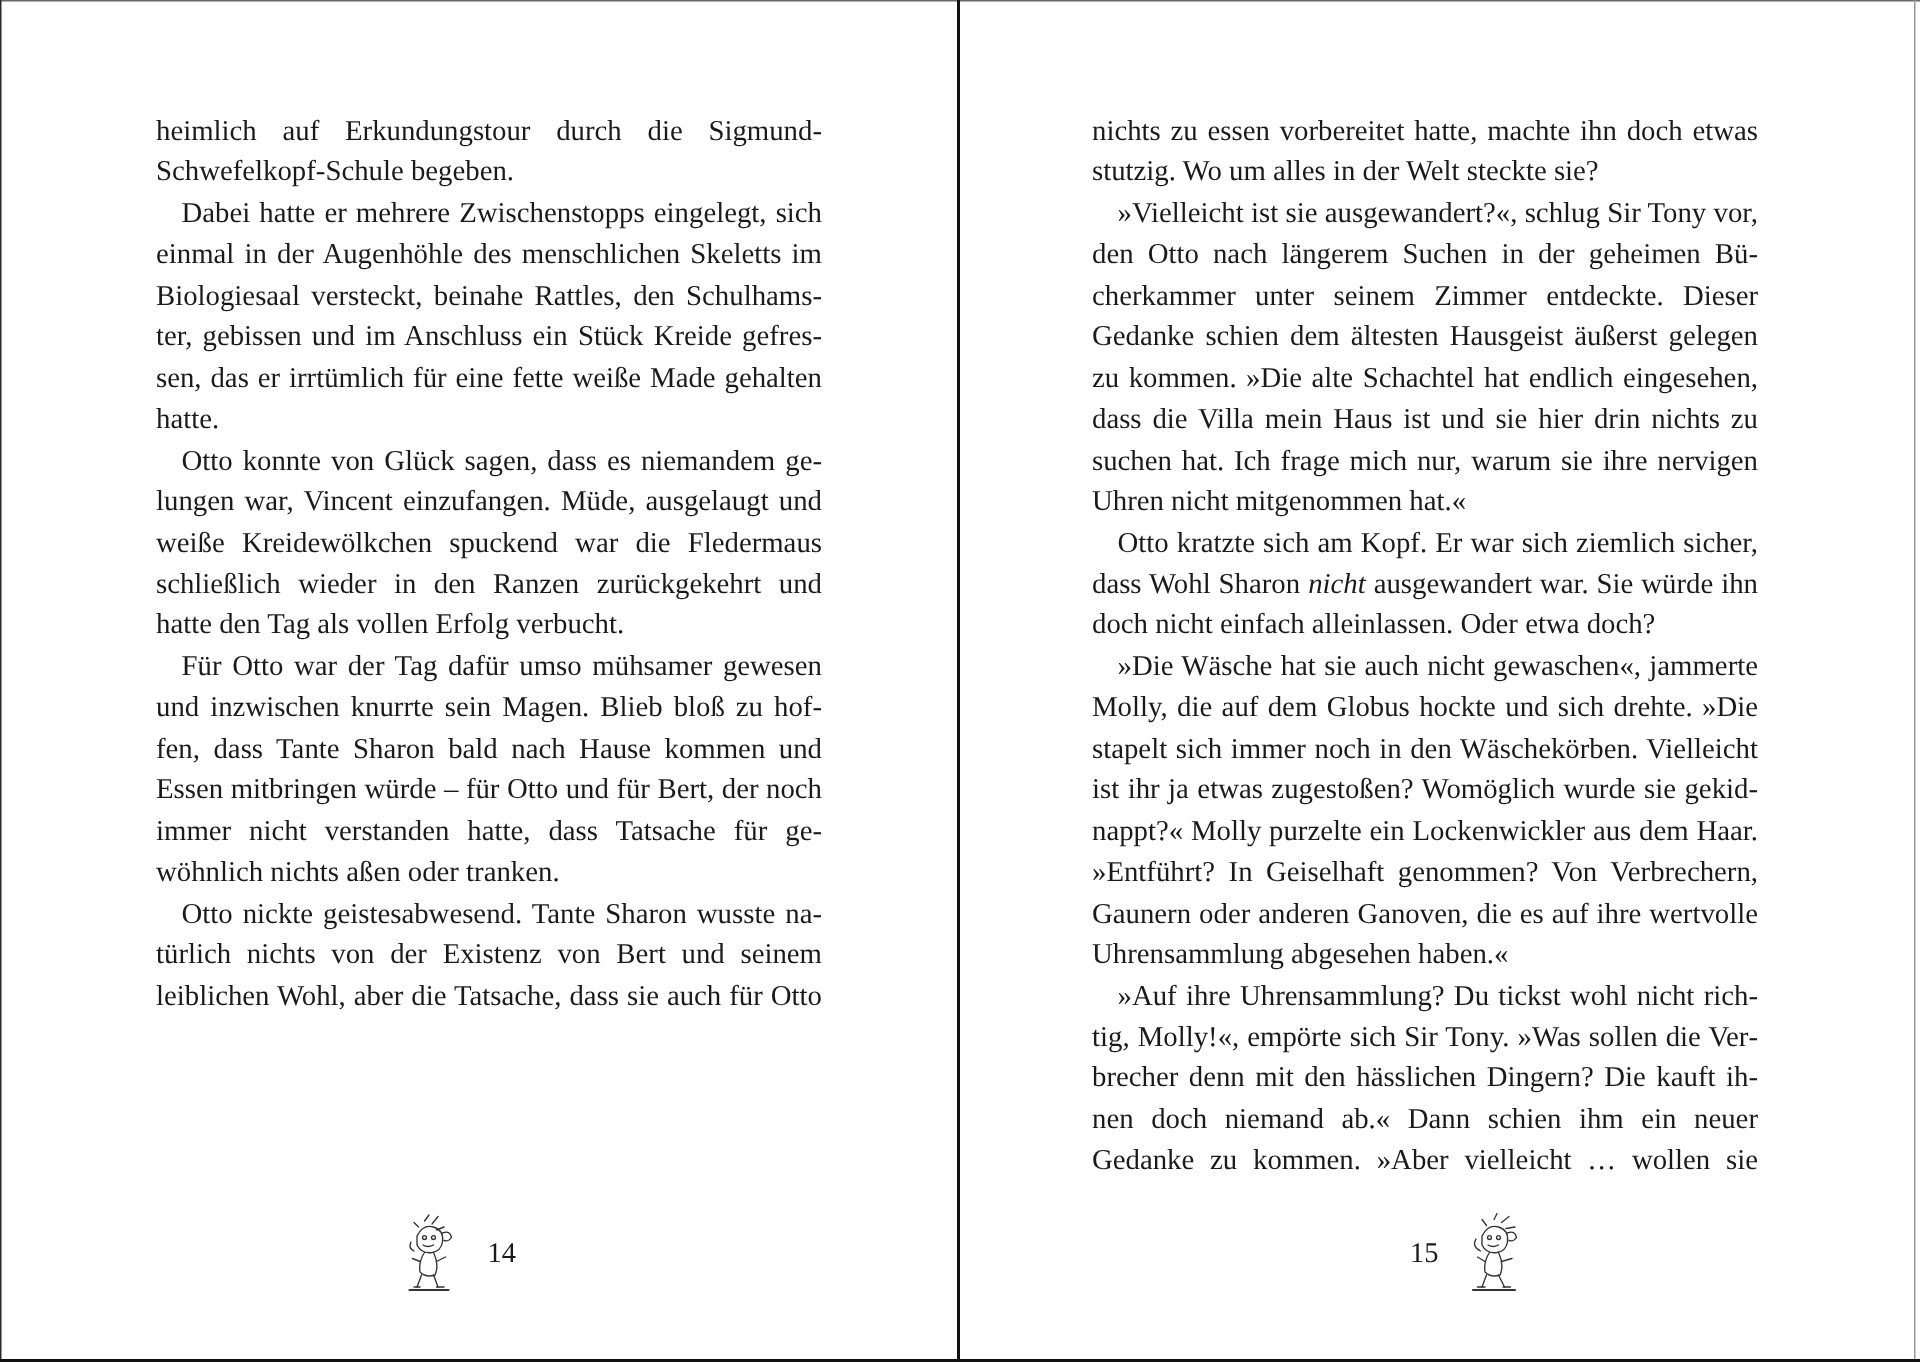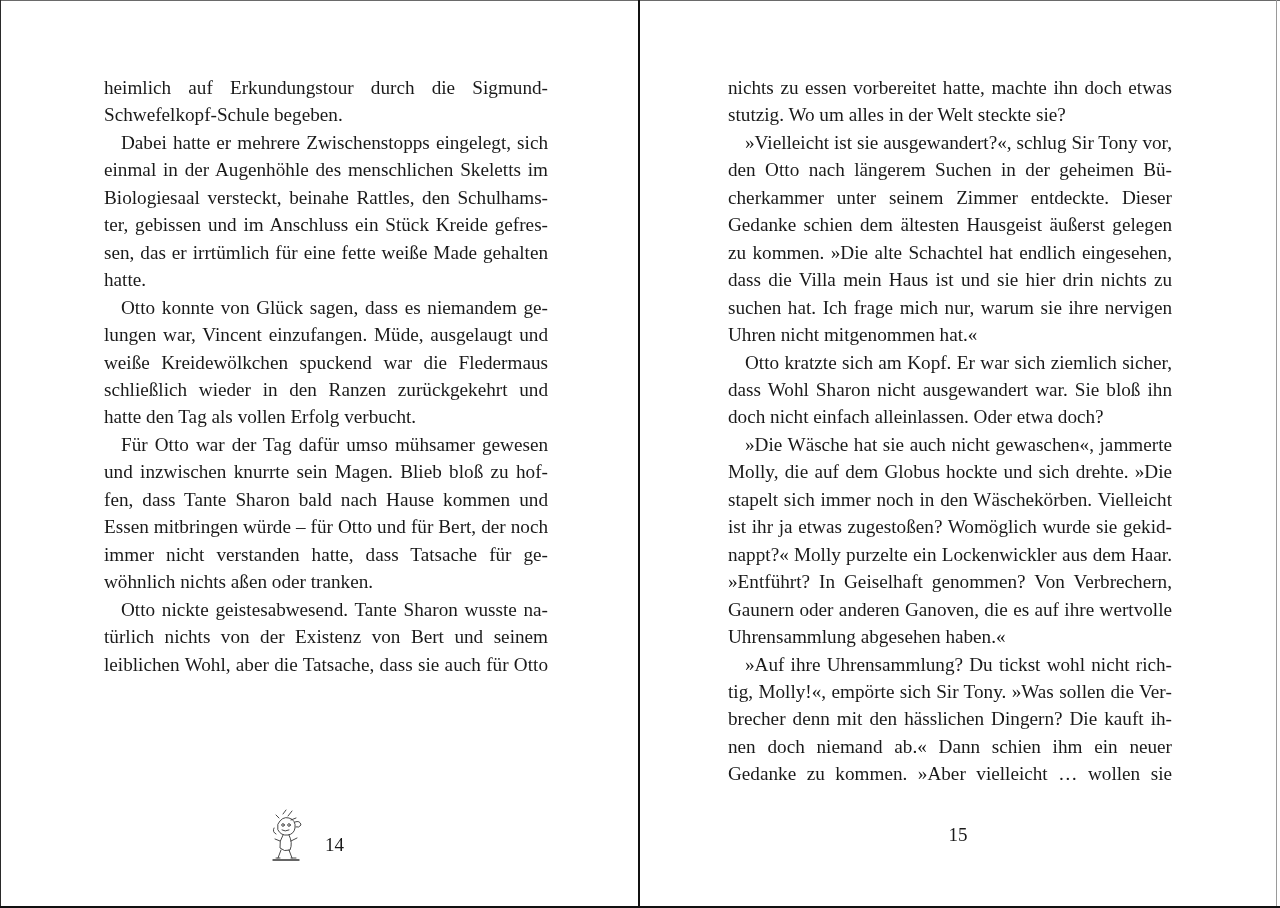--- a/index.html
+++ b/index.html
@@ -52,35 +52,34 @@
     .para {
       margin: 0;
       text-indent: 17px;
     }
     .para.noindent {
       text-indent: 0;
     }
     .para.last-line-justify {
       text-align-last: justify;
     }
-    .em { }
+    .em { font-style: italic; }
     .folio {
       position: absolute;
       top: 806px;
       height: 60px;
       display: flex;
       align-items: center;
       gap: 20px;
     }
     .page.left .folio { left: 268px; }
-    .page.right .folio { left: 304px; flex-direction: column; }
+    .page.right .folio { left: 304px; }
     .page-number {
       font-size: 19px;
       color: #1a1a1a;
-      margin-top: 18px;
     }
     .ornament {
       width: 36px;
       height: 56px;
       display: block;
     }
   </style>
 </head>
 <body>
 
@@ -117,21 +116,21 @@
       </g>
     </svg>
     <span class="page-number">14</span>
   </div>
 </section>
 
 <section class="page right">
   <div class="text-block">
     <p class="para noindent">nichts zu essen vorbereitet hatte, machte ihn doch etwas stutzig. Wo um alles in der Welt steckte sie?</p>
     <p class="para">»Vielleicht ist sie ausgewandert?«, schlug Sir Tony vor, den Otto nach längerem Suchen in der geheimen Bü­cherkammer unter seinem Zimmer entdeckte. Dieser Gedanke schien dem ältesten Hausgeist äußerst gelegen zu kommen. »Die alte Schachtel hat endlich eingesehen, dass die Villa mein Haus ist und sie hier drin nichts zu suchen hat. Ich frage mich nur, warum sie ihre nervigen Uhren nicht mitgenommen hat.«</p>
-    <p class="para"><span>Otto kratzte sich am Kopf. Er war sich ziemlich sicher, dass Wohl Sharon </span><span class="em">nicht</span><span> ausgewandert war. Sie bloß ihn doch nicht einfach alleinlassen. Oder etwa doch?</span></p>
+    <p class="para"><span>Otto kratzte sich am Kopf. Er war sich ziemlich sicher, dass Wohl Sharon </span><span class="em">nicht</span><span> ausgewandert war. Sie würde ihn doch nicht einfach alleinlassen. Oder etwa doch?</span></p>
     <p class="para">»Die Wäsche hat sie auch nicht gewaschen«, jammerte Molly, die auf dem Globus hockte und sich drehte. »Die stapelt sich immer noch in den Wäschekörben. Vielleicht ist ihr ja etwas zugestoßen? Womöglich wurde sie gekid­nappt?« Molly purzelte ein Lockenwickler aus dem Haar. »Entführt? In Geiselhaft genommen? Von Verbrechern, Gaunern oder anderen Ganoven, die es auf ihre wert­volle Uhrensammlung abgesehen haben.«</p>
     <p class="para last-line-justify">»Auf ihre Uhrensammlung? Du tickst wohl nicht rich­tig, Molly!«, empörte sich Sir Tony. »Was sollen die Ver­brecher denn mit den hässlichen Dingern? Die kauft ih­nen doch niemand ab.« Dann schien ihm ein neuer Gedanke zu kommen. »Aber vielleicht … wollen sie</p>
   </div>
 
   <div class="folio">
     <span class="page-number">15</span>
     <svg class="ornament" viewBox="0 0 36 56">
       <g fill="none" stroke="#333" stroke-width="0.9" stroke-linecap="round">
         <path d="M17 5 l2 -4 M22 7 l5 -4 M12 9 l-3 -4 M25 11 l6 -1"></path>
         <path d="M9 16 q4 -8 11 -6 q7 2 6 10 q-1 6 -7 7 q-7 1 -10 -5 z"></path>

